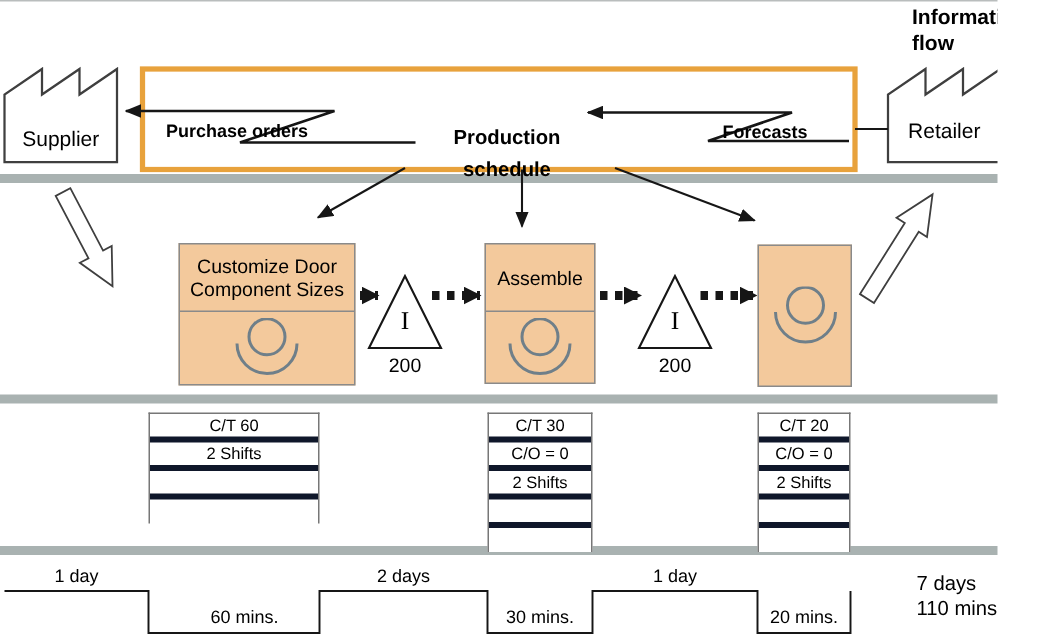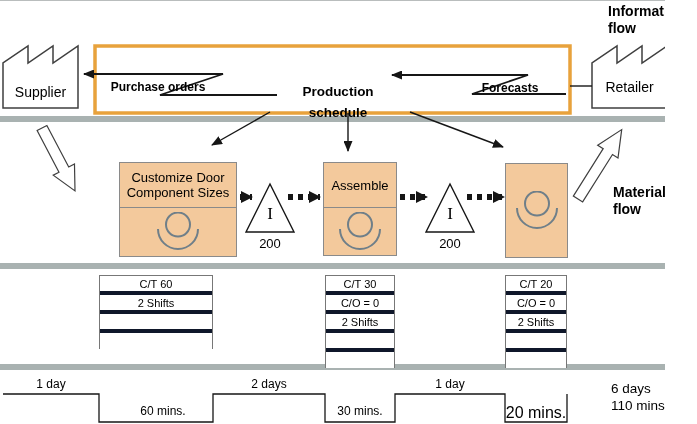--- a/index.html
+++ b/index.html
@@ -91,21 +91,20 @@
   <div class="lbl" style="left:3px;top:83px;width:75px;font-size:14px;">Supplier</div>
 
   <div class="lbl" style="left:592px;top:78px;width:75px;font-size:14px;">Retailer</div>
 
   <div class="lbl bold" style="left:99px;top:55px;width:118px;font-size:12px;">Purchase orders</div>
 
   <div class="lbl bold" style="left:455px;top:56px;width:110px;font-size:12px;">Forecasts</div>
 
   <div class="lbl bold" style="left:293px;top:56px;width:90px;font-size:13.5px;line-height:21px;">Production schedule</div>
 
-  <div class="section-label" style="left:613px;top:183px;width:70px;">Material flow</div>
 
   <div class="pbox" style="left:99px;top:161px;width:118px;height:95px;margin-left:20px;">
     <div class="plabel">Customize Door Component Sizes</div>
     <div class="picon">
       <svg width="46" height="40" viewBox="0 0 46 40">
         <circle class="opstroke" cx="23" cy="12.5" r="12"></circle>
         <path class="opstroke" d="M3,17 A20,20 0 0 0 43,17"></path>
       </svg>
     </div>
   </div>
@@ -157,20 +156,20 @@
     <div class="trow">2 Shifts</div>
     <div class="trow"></div>
     <div class="trow last"></div>
   </div>
 
   <div class="lbl" style="left:21px;top:376px;width:60px;font-size:12px;">1 day</div>
   <div class="lbl" style="left:123px;top:403px;width:80px;font-size:12px;">60 mins.</div>
   <div class="lbl" style="left:239px;top:376px;width:60px;font-size:12px;">2 days</div>
   <div class="lbl" style="left:320px;top:403px;width:80px;font-size:12px;">30 mins.</div>
   <div class="lbl" style="left:420px;top:376px;width:60px;font-size:12px;">1 day</div>
-  <div class="lbl" style="left:496px;top:403px;width:80px;font-size:16px;">20 mins.</div>
+  <div class="lbl" style="left:496px;top:403px;width:80px;font-size:12px;">20 mins.</div>
 
   <div class="abs" style="left:611px;top:379px;width:86px;font-size:13.5px;line-height:17px;text-align:left;">
-    <div>6 days</div>
+    <div>7 days</div>
     <div>110 mins.</div>
   </div>
 
 </div>
 
 </body></html>

